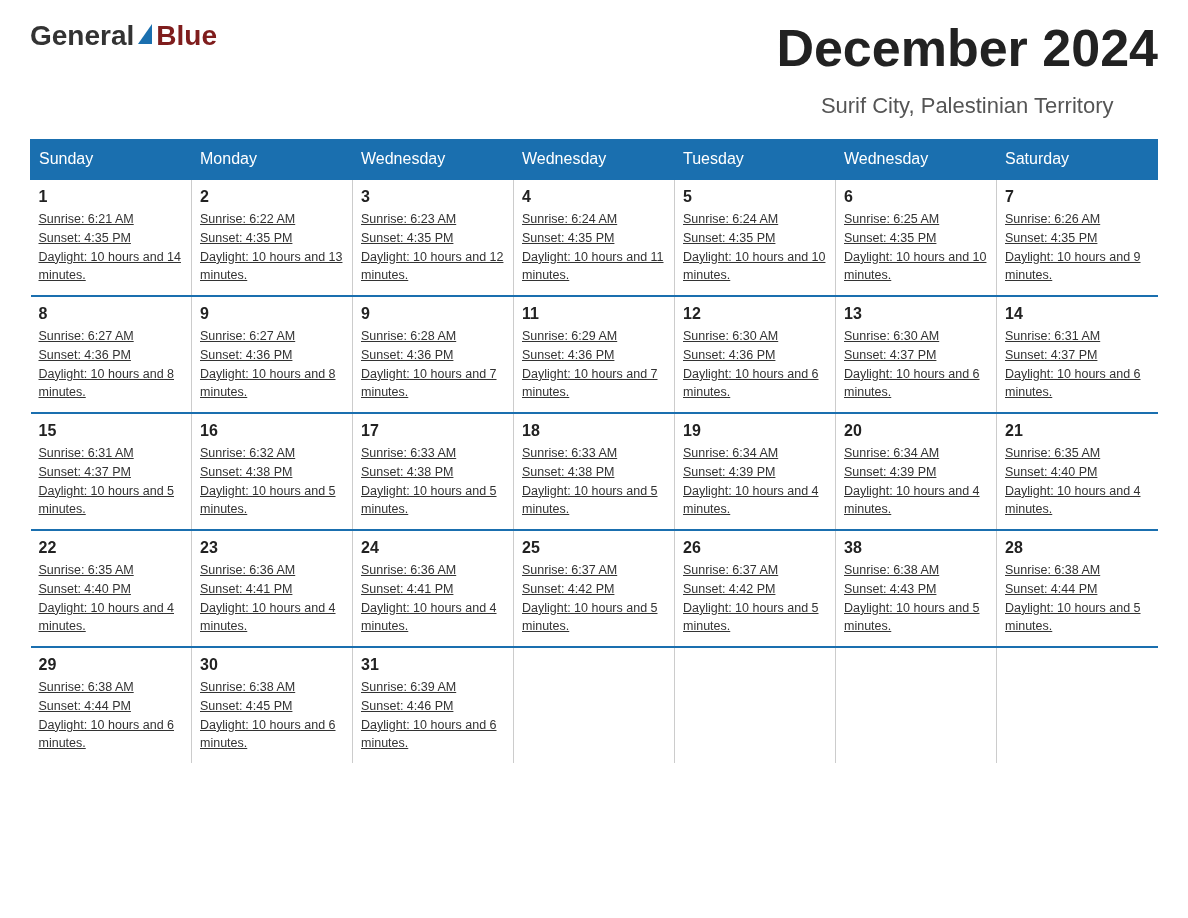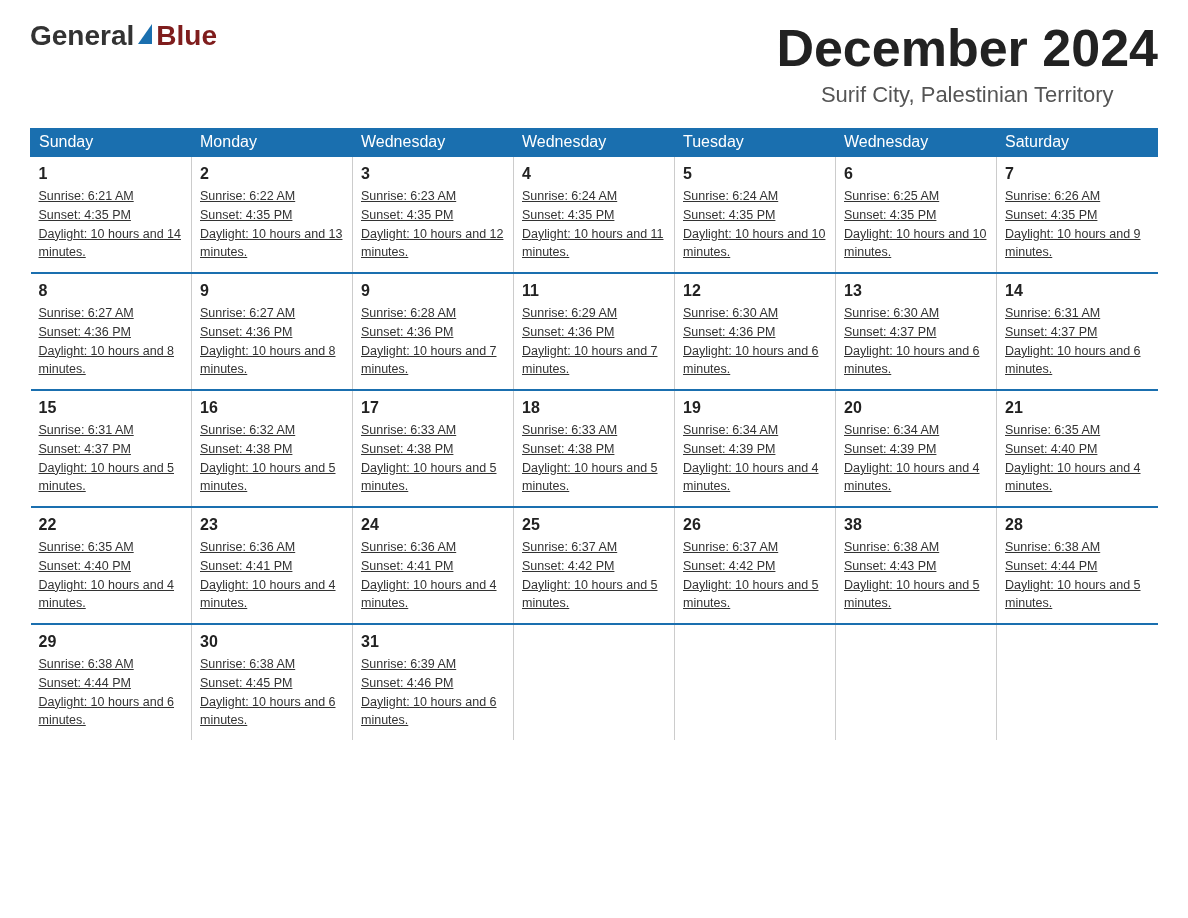--- a/index.html
+++ b/index.html
@@ -55,31 +55,31 @@
     }
     .month-title {
       font-size: 52px;
       font-weight: bold;
       color: #222;
       line-height: 1.1;
     }
     .location-title {
       font-size: 22px;
       color: #555;
-      margin-top: 5px;
+      margin-top: 16px;
     }
     table {
       width: 100%;
       border-collapse: collapse;
       table-layout: fixed;
     }
     thead tr th {
       background: #1a6faf;
       color: #fff;
-      padding: 4px 8px;
+      padding: 10px 8px;
       text-align: left;
       font-size: 16px;
       font-weight: normal;
       border: 1px solid #1a6faf;
     }
     tbody tr {
       border-top: 2px solid #1a6faf;
     }
     tbody tr td {
       vertical-align: top;

